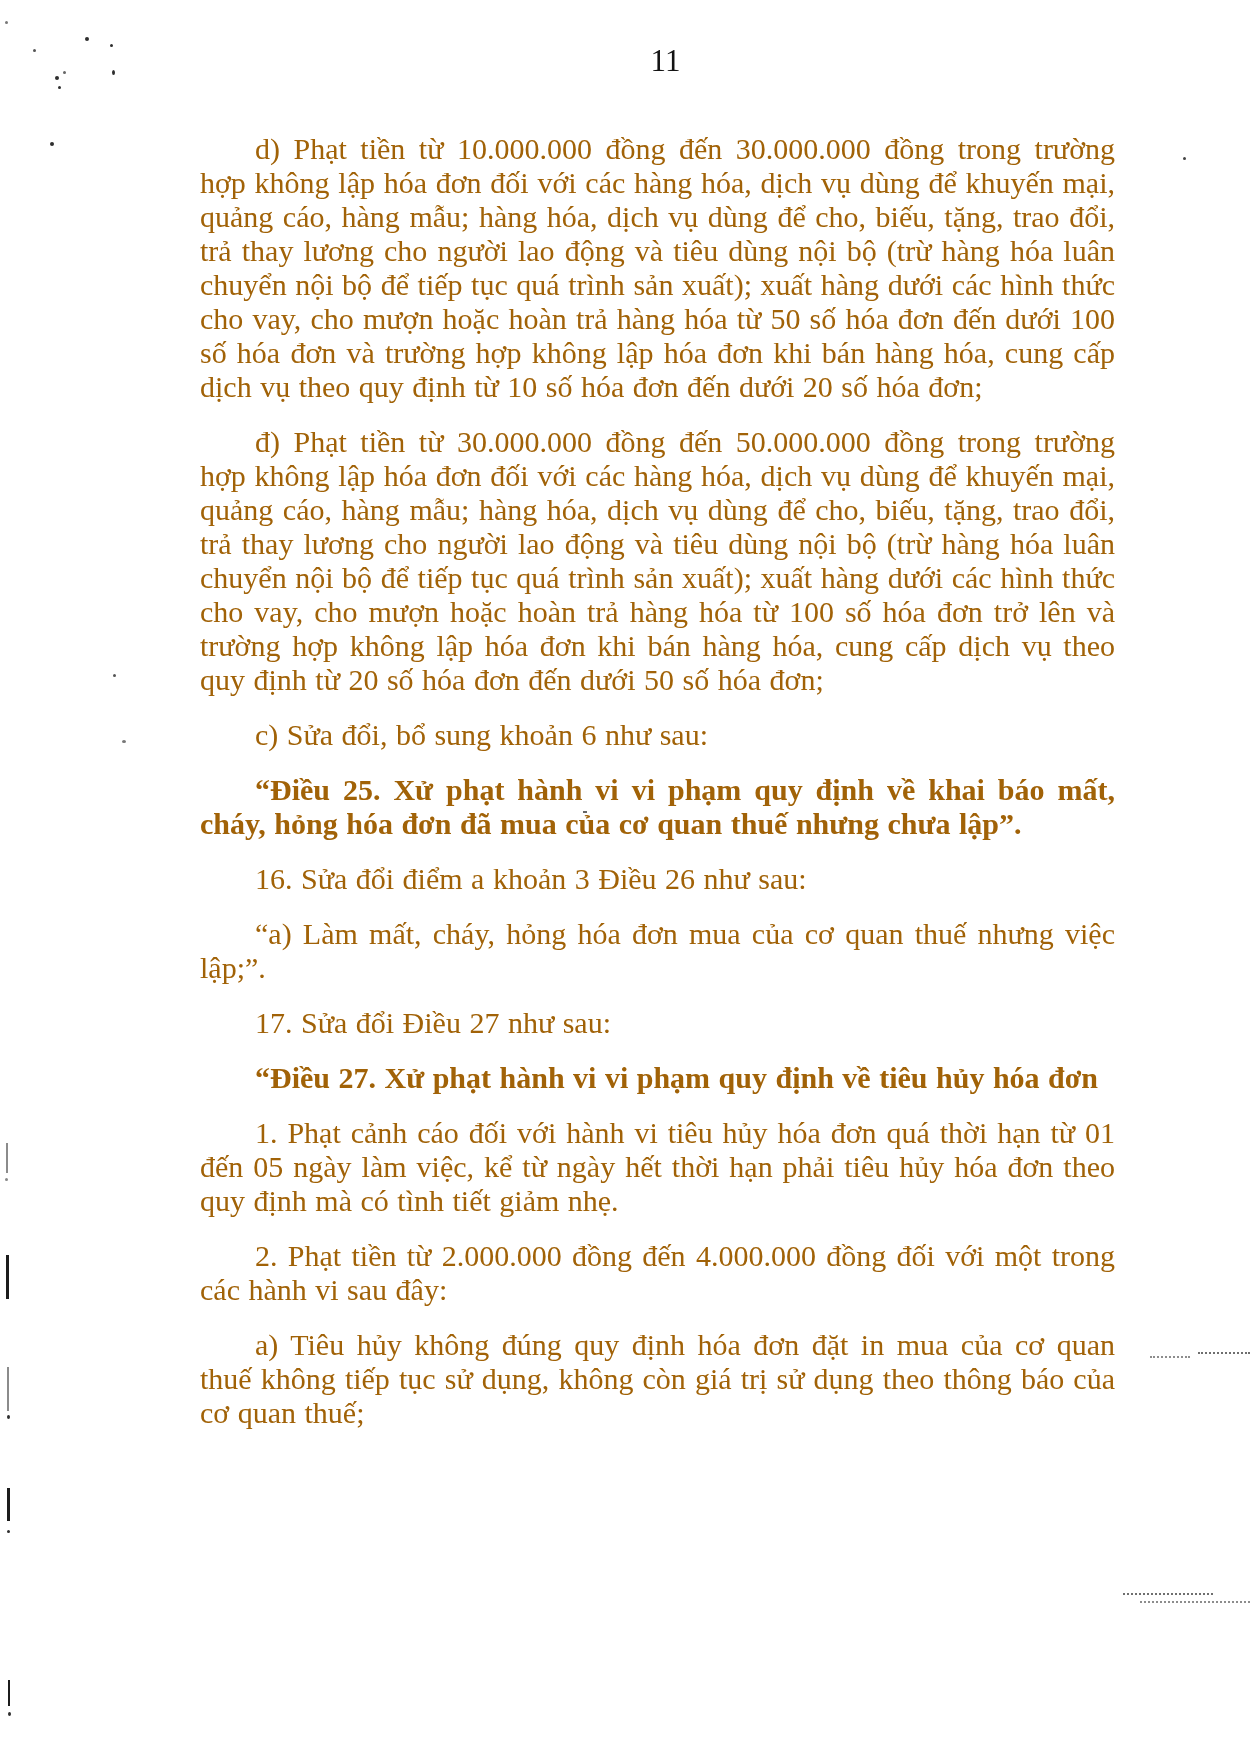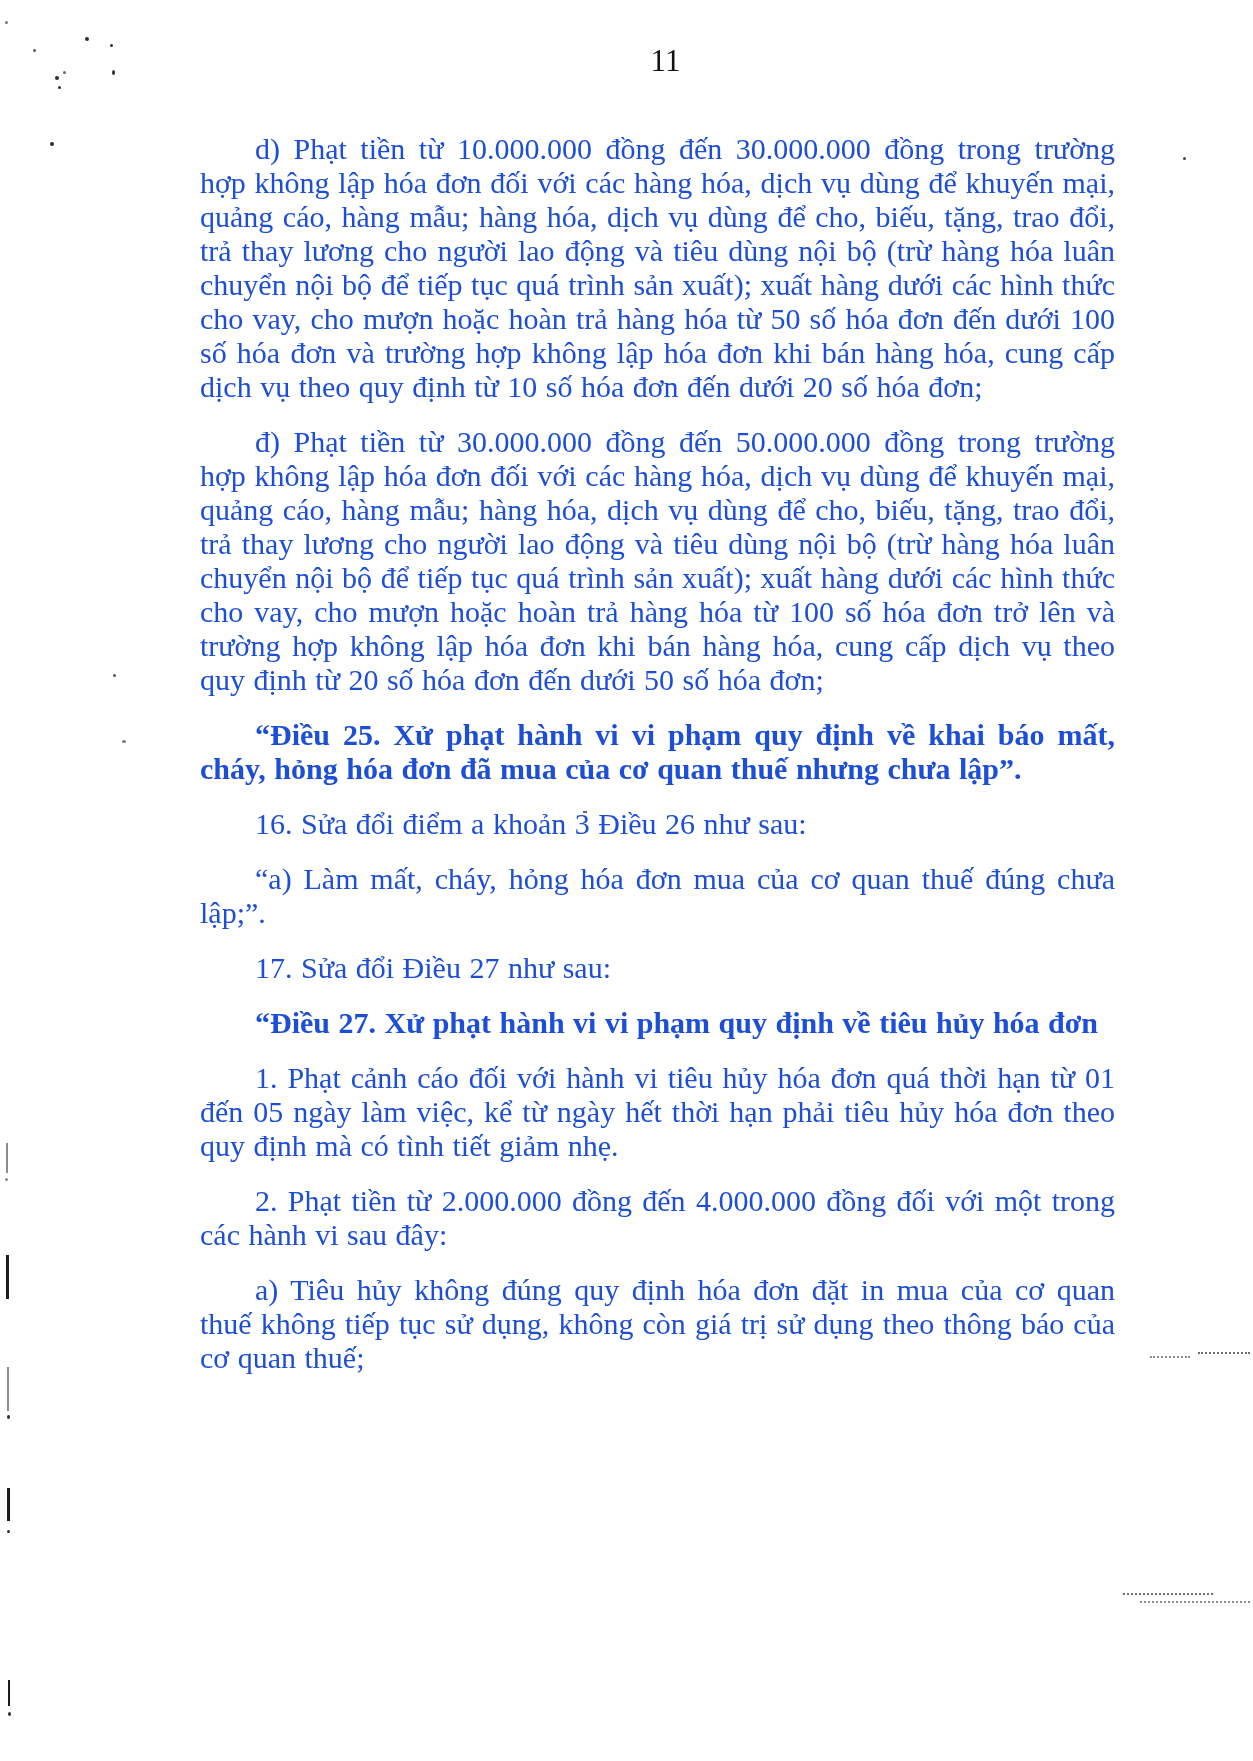--- a/index.html
+++ b/index.html
@@ -29,21 +29,21 @@
     top: 132px;
     width: 931px;
   }
   .para {
     margin: 0 16px 21px 0;
     font-size: 30px;
     line-height: 34px;
     text-align: justify;
     text-indent: 55px;
     word-spacing: 1px;
-    color: #1d4ed8;
+    color: #a16207;
   }
   .para.bold { font-weight: bold; }
   
   .speck {
     position: absolute;
     background: #2e2e2e;
     border-radius: 50%;
     width: 4px; height: 4px;
   }
   .vmark { position: absolute; width: 3px; background: #1c1c1c; }
@@ -58,23 +58,24 @@
 </head>
 <body>
 
 <div class="page">
 
   <div class="page-number">11</div>
 
   <div class="content">
     <p class="para">d) Phạt tiền từ 10.000.000 đồng đến 30.000.000 đồng trong trường hợp không lập hóa đơn đối với các hàng hóa, dịch vụ dùng để khuyến mại, quảng cáo, hàng mẫu; hàng hóa, dịch vụ dùng để cho, biếu, tặng, trao đổi, trả thay lương cho người lao động và tiêu dùng nội bộ (trừ hàng hóa luân chuyển nội bộ để tiếp tục quá trình sản xuất); xuất hàng dưới các hình thức cho vay, cho mượn hoặc hoàn trả hàng hóa từ 50 số hóa đơn đến dưới 100 số hóa đơn và trường hợp không lập hóa đơn khi bán hàng hóa, cung cấp dịch vụ theo quy định từ 10 số hóa đơn đến dưới 20 số hóa đơn;</p>
     <p class="para">đ) Phạt tiền từ 30.000.000 đồng đến 50.000.000 đồng trong trường hợp không lập hóa đơn đối với các hàng hóa, dịch vụ dùng để khuyến mại, quảng cáo, hàng mẫu; hàng hóa, dịch vụ dùng để cho, biếu, tặng, trao đổi, trả thay lương cho người lao động và tiêu dùng nội bộ (trừ hàng hóa luân chuyển nội bộ để tiếp tục quá trình sản xuất); xuất hàng dưới các hình thức cho vay, cho mượn hoặc hoàn trả hàng hóa từ 100 số hóa đơn trở lên và trường hợp không lập hóa đơn khi bán hàng hóa, cung cấp dịch vụ theo quy định từ 20 số hóa đơn đến dưới 50 số hóa đơn;</p>
+    <p class="para">c) Sửa đổi, bổ sung khoản 6 như sau:</p>
     <p class="para bold">“Điều 25. Xử phạt hành vi vi phạm quy định về khai báo mất, cháy, hỏng hóa đơn đã mua của cơ quan thuế nhưng chưa lập”.</p>
     <p class="para">16. Sửa đổi điểm a khoản 3 Điều 26 như sau:</p>
-    <p class="para">“a) Làm mất, cháy, hỏng hóa đơn mua của cơ quan thuế đúng chưa lập;”.</p>
+    <p class="para">“a) Làm mất, cháy, hỏng hóa đơn mua của cơ quan thuế nhưng việc lập;”.</p>
     <p class="para">17. Sửa đổi Điều 27 như sau:</p>
     <p class="para bold">“Điều 27. Xử phạt hành vi vi phạm quy định về tiêu hủy hóa đơn</p>
     <p class="para">1. Phạt cảnh cáo đối với hành vi tiêu hủy hóa đơn quá thời hạn từ 01 đến 05 ngày làm việc, kể từ ngày hết thời hạn phải tiêu hủy hóa đơn theo quy định mà có tình tiết giảm nhẹ.</p>
     <p class="para">2. Phạt tiền từ 2.000.000 đồng đến 4.000.000 đồng đối với một trong các hành vi sau đây:</p>
     <p class="para">a) Tiêu hủy không đúng quy định hóa đơn đặt in mua của cơ quan thuế không tiếp tục sử dụng, không còn giá trị sử dụng theo thông báo của cơ quan thuế;</p>
   </div>
 
   <div class="speck" style="left:85px; top:37px;"></div>
   <div class="speck" style="left:110px; top:44px; width:3px; height:3px;"></div>
   <div class="speck" style="left:33px; top:49px; width:3px; height:3px; background:#555;"></div>

